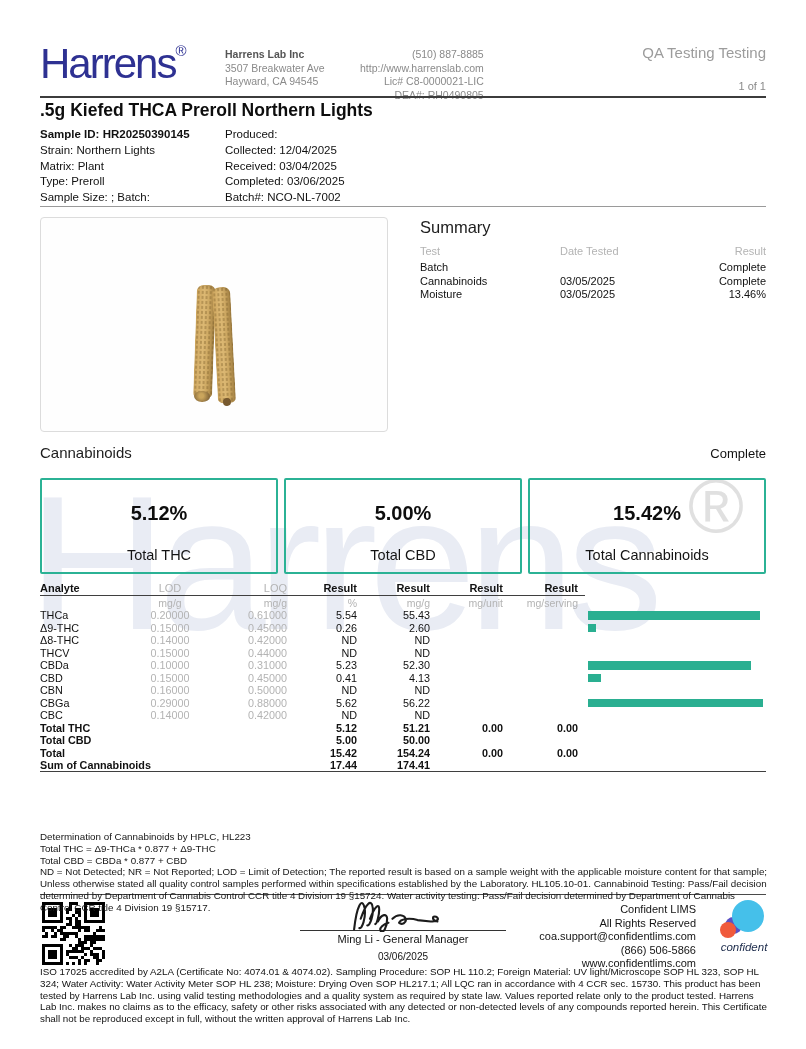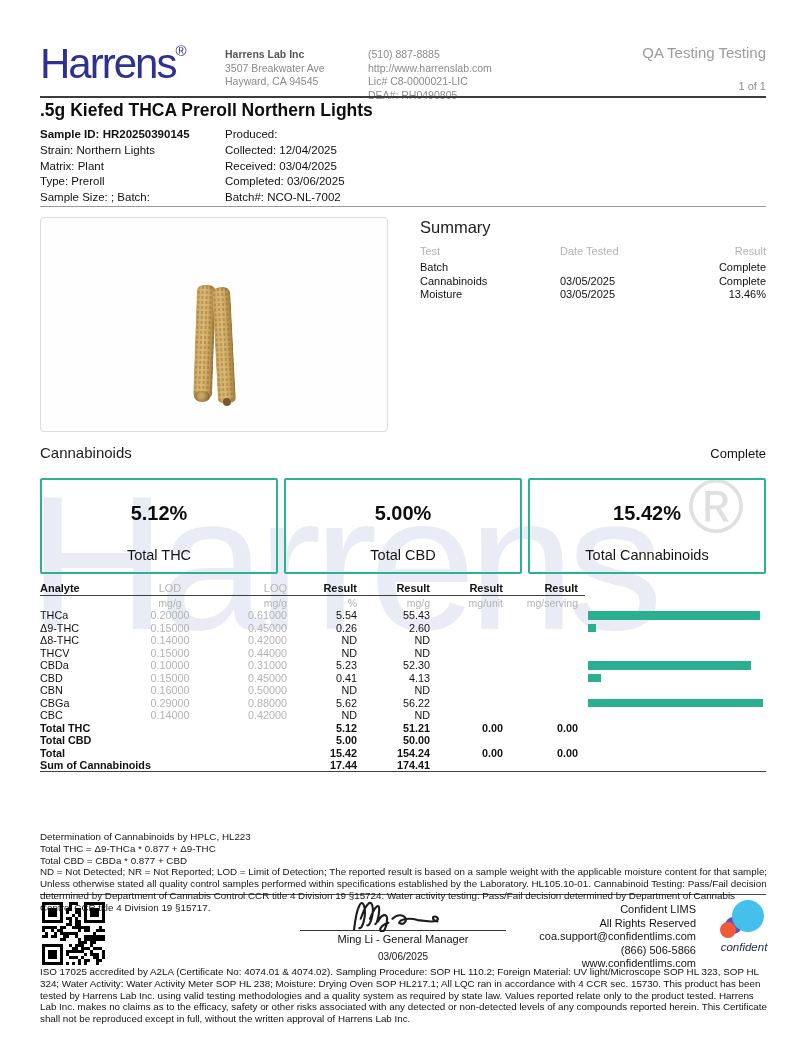--- a/index.html
+++ b/index.html
@@ -9,21 +9,21 @@
     font-family: "Liberation Sans", sans-serif;
     color: #111; position: relative; overflow: hidden;
   }
   .abs { position: absolute; }
 
   
   .logo { left:40px; top:40px; font-size:42px; letter-spacing:-2px; color:#2e3192; font-weight:normal; }
   .logo sup { font-size:15px; vertical-align: 22px; letter-spacing:0; }
   .labcol { top:48px; font-size:10.5px; line-height:13.5px; color:#8a8a8a; }
   .labcol1 { left:225px; }
-  .labcol2 { left:368px; }
+  .labcol2 { left:360px;text-align:right; }
   .labcol .strong { color:#555; font-weight:bold; }
   .qa-client { right:40px; top:44px; font-size:15px; color:#9c9c9c; text-align:right; }
   .page-count { right:40px; top:80px; font-size:11px; color:#8a8a8a; }
   .header-rule { left:40px; width:726px; top:96px; border-top:2px solid #3c3c3c; }
   .doc-title { left:40px; top:100px; font-size:17.5px; font-weight:bold; color:#0d0d0d; }
 
   
   .sample-info { left:40px; top:127px; width:726px; font-size:11.5px; line-height:15.8px; }
   .si-col { position:absolute; top:0; }
   .si-left { left:0; }

